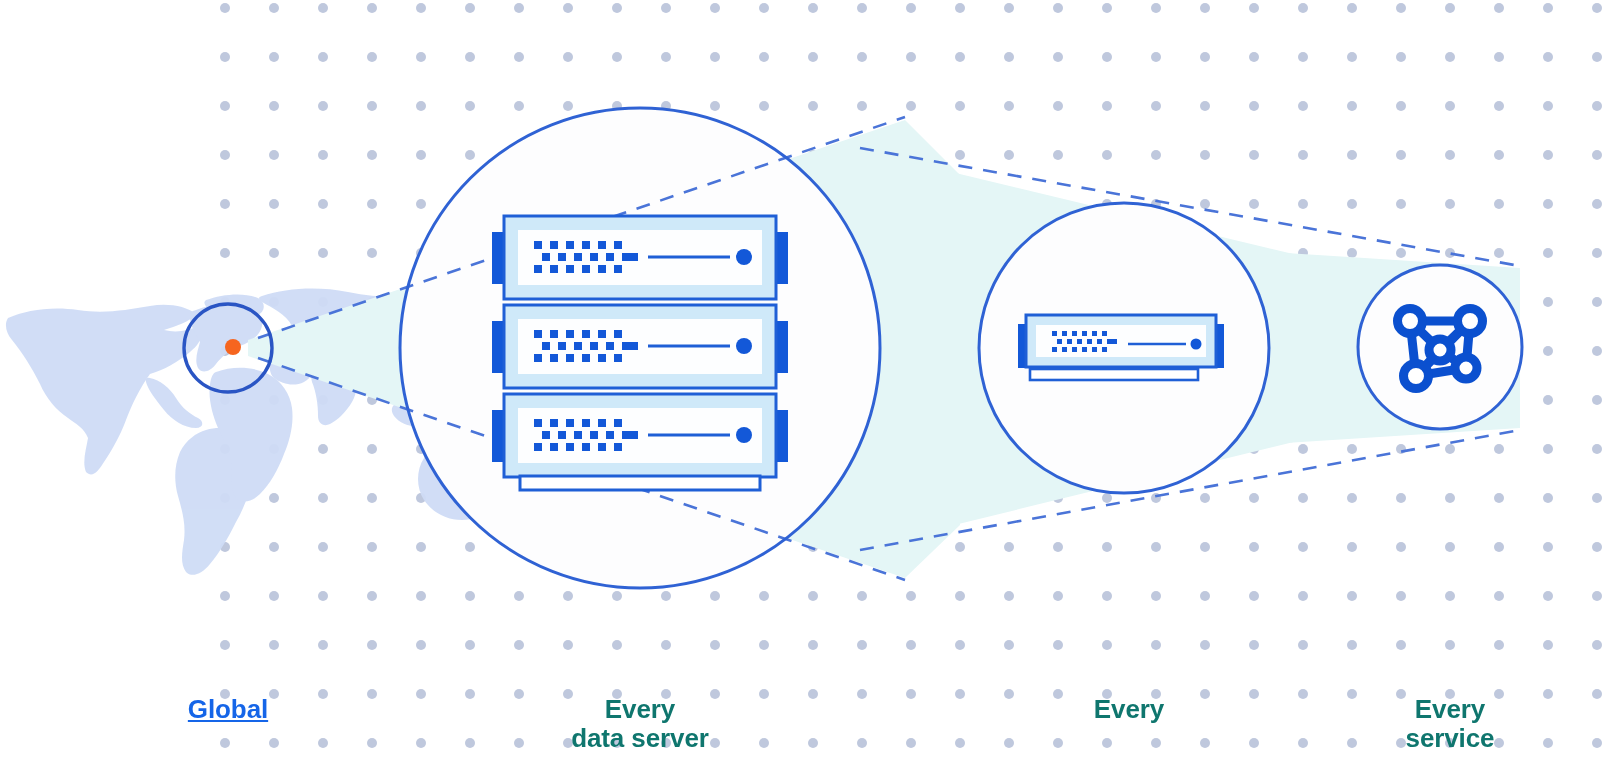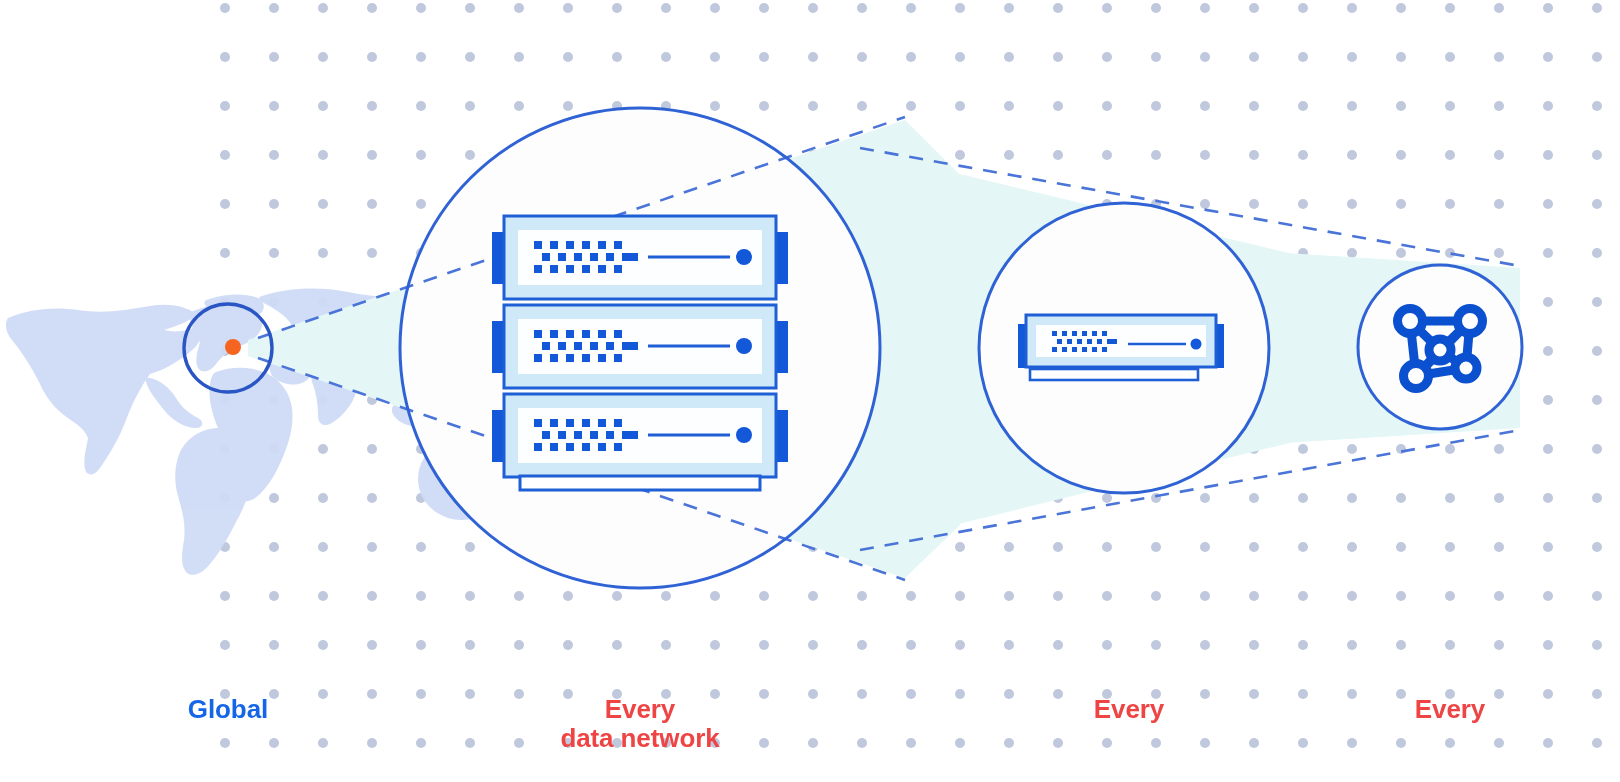--- a/index.html
+++ b/index.html
@@ -17,21 +17,21 @@
   }
   #stage svg.layer{position:absolute;left:0;top:0;width:1620px;height:782px;}
   .labels{position:absolute;left:0;top:0;width:1620px;height:782px;pointer-events:none;}
   .lbl{
     position:absolute;
     text-align:center;
     font-size:26px;
     line-height:1.12;
     font-weight:700;
     letter-spacing:-0.1px;
-    color:#ef4444;
+    color:#0f766e;
     white-space:pre-line;
   }
   .lbl.accent{color:#1565e8;}
   .lbl .l2{display:block;}
 </style>
 </head>
 <body>
 
 <div id="stage">
 
@@ -761,28 +761,29 @@
     <g>
       <circle cx="1410" cy="321" r="12.5" fill="#ffffff" stroke="#0b50cf" stroke-width="9"></circle>
       <circle cx="1470" cy="321" r="12.5" fill="#ffffff" stroke="#0b50cf" stroke-width="9"></circle>
       <circle cx="1440" cy="350" r="11" fill="#ffffff" stroke="#0b50cf" stroke-width="9"></circle>
       <circle cx="1416" cy="376" r="12.5" fill="#ffffff" stroke="#0b50cf" stroke-width="9"></circle>
       <circle cx="1466" cy="368" r="11" fill="#ffffff" stroke="#0b50cf" stroke-width="9"></circle>
     </g>
   </svg>
 
   <div class="labels">
-    <div class="lbl accent" style="left:108px;top:666px;width:240px;">
+    <div class="lbl accent" style="left:108px;top:666px;width:240px;text-decoration:underline;">
       <span>Global</span>
     </div>
     <div class="lbl" style="left:510px;top:666px;width:260px;">
       <span>Every</span>
-      <span class="l2">data network</span>
+      <span class="l2">data server</span>
     </div>
     <div class="lbl" style="left:1009px;top:666px;width:240px;">
       <span>Every</span>
     </div>
     <div class="lbl" style="left:1330px;top:666px;width:240px;">
       <span>Every</span>
+      <span class="l2">service</span>
     </div>
   </div>
 
 </div>
 
 </body></html>

